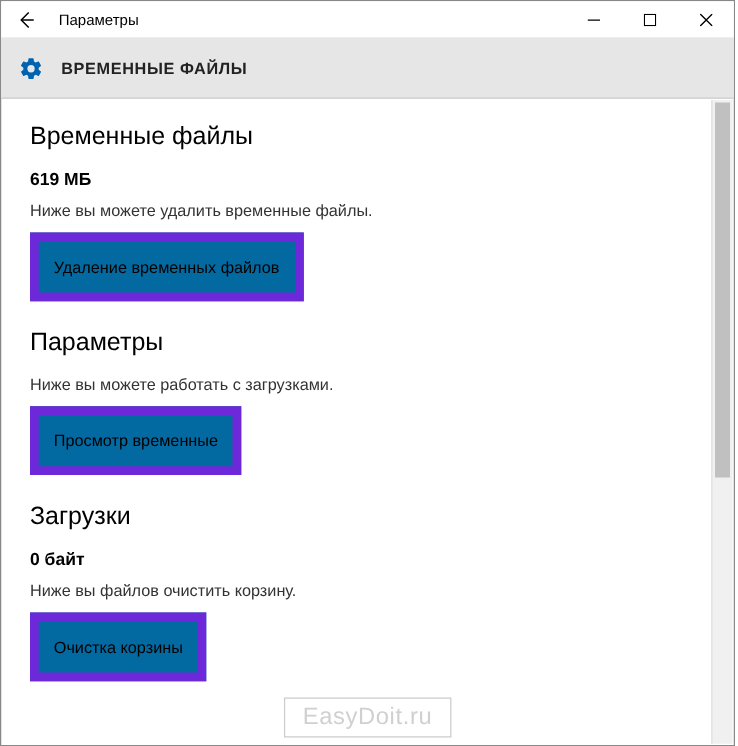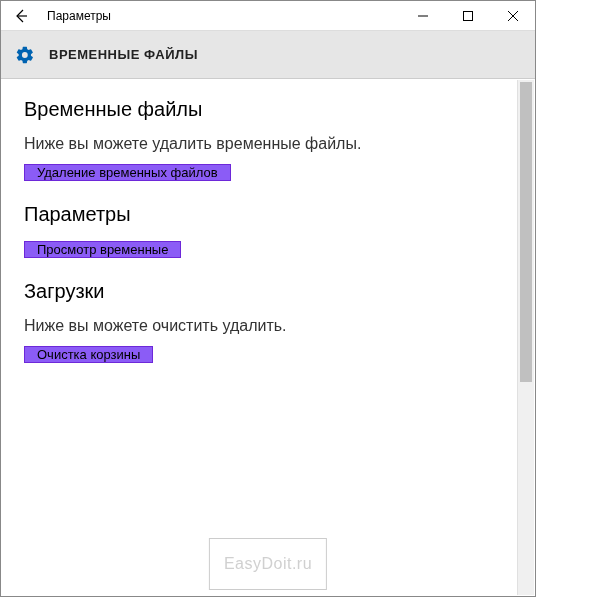--- a/index.html
+++ b/index.html
@@ -1,36 +1,36 @@
 <!DOCTYPE html>
 <html><head>
 <meta charset="utf-8">
 <style>
   * { box-sizing: border-box; margin: 0; padding: 0; }
   html, body { width: 590px; height: 597px; font-family: "Segoe UI", Tahoma, sans-serif; background: #fff; overflow: hidden; }
-  .window { width: 536px; height: 597px; border: 1px solid #888; position: relative; background: #fff; }
+  .window { width: 588px; height: 597px; border: 1px solid #888; position: relative; background: #fff; }
   .titlebar { height: 30px; display: flex; align-items: center; background: #fff; border-bottom: 1px solid #ddd; }
   .back-btn { width: 40px; height: 30px; display: flex; align-items: center; justify-content: center; cursor: pointer; }
   .title { font-size: 12px; color: #000; flex: 0 0 auto; margin-left: 6px; }
   .spacer { flex: 1; }
   .win-controls { display: flex; }
   .win-btn { width: 45px; height: 30px; display: flex; align-items: center; justify-content: center; cursor: pointer; }
   .header { height: 48px; background: #e6e6e6; display: flex; align-items: center; padding: 0 14px; border-bottom: 1px solid #ccc; }
   .gear { margin-right: 14px; display: flex; align-items: center; }
   .header-title { font-size: 13px; font-weight: 600; letter-spacing: 0.5px; color: #222; }
   .content-wrap { position: absolute; top: 79px; bottom: 1px; left: 1px; right: 1px; display: flex; }
   .content { flex: 1; padding: 18px 22px 10px 22px; overflow: hidden; }
   .scrollbar { width: 17px; background: #f0f0f0; position: relative; border-left: 1px solid #e0e0e0; }
   .scroll-thumb { position: absolute; left: 2px; right: 2px; top: 2px; height: 300px; background: #c0c0c0; }
   .section { margin-bottom: 22px; }
   .sec-title { font-size: 20px; font-weight: 400; color: #000; margin-bottom: 14px; }
   .sec-size { font-size: 14px; font-weight: 600; color: #000; margin-bottom: 10px; }
-  .sec-desc { font-size: 16px; color: #333; margin-bottom: 10px; }
-  .btn { display: inline-block; background: #8b5cf6; border: 1px solid #6d28d9; padding: 0 12px; font-size: 13px; color: #000; cursor: pointer; font-family: inherit; }
-  .watermark { position: absolute; bottom: 6px; left: 50%; transform: translateX(-50%); border: 1px solid #ccc; padding: 16px 14px; font-size: 16px; color: #d0d0d0; background: rgba(255,255,255,0.6); letter-spacing: 0.5px; }
+  .sec-desc { font-size: 13px; color: #333; margin-bottom: 10px; }
+  .btn { display: inline-block; background: #0369a1; border: 7px solid #6d28d9; padding: 13px 12px; font-size: 13px; color: #000; cursor: pointer; font-family: inherit; }
+  .watermark { position: absolute; bottom: 6px; left: 50%; transform: translateX(-50%); border: 1px solid #ccc; padding: 4px 14px; font-size: 19px; color: #d0d0d0; background: rgba(255,255,255,0.6); letter-spacing: 0.5px; }
 </style>
 </head>
 <body>
 
 <div class="window">
 
   <div class="titlebar">
     <div class="back-btn">
       <svg width="16" height="16" viewBox="0 0 16 16">
         <path d="M10 2 L4 8 L10 14" stroke="#000" stroke-width="1.2" fill="none"></path>
@@ -65,32 +65,35 @@
         </svg>
     </span>
     <span class="header-title">ВРЕМЕННЫЕ ФАЙЛЫ</span>
   </div>
 
   <div class="content-wrap">
     <div class="content">
 
       <div class="section">
         <div class="sec-title">Временные файлы</div>
+        <div class="sec-size">619 МБ</div>
         <div class="sec-desc">Ниже вы можете удалить временные файлы.</div>
         <button class="btn">Удаление временных файлов</button>
       </div>
 
       <div class="section">
         <div class="sec-title">Параметры</div>
+        <div class="sec-desc">Ниже вы можете работать с загрузками.</div>
         <button class="btn">Просмотр временные</button>
       </div>
 
       <div class="section">
         <div class="sec-title">Загрузки</div>
-        <div class="sec-desc">Ниже вы можете очистить удалить.</div>
+        <div class="sec-size">0 байт</div>
+        <div class="sec-desc">Ниже вы файлов очистить корзину.</div>
         <button class="btn">Очистка корзины</button>
       </div>
 
     </div>
     <div class="scrollbar">
       <div class="scroll-thumb"></div>
     </div>
   </div>
 
   <div class="watermark">EasyDoit.ru</div>

